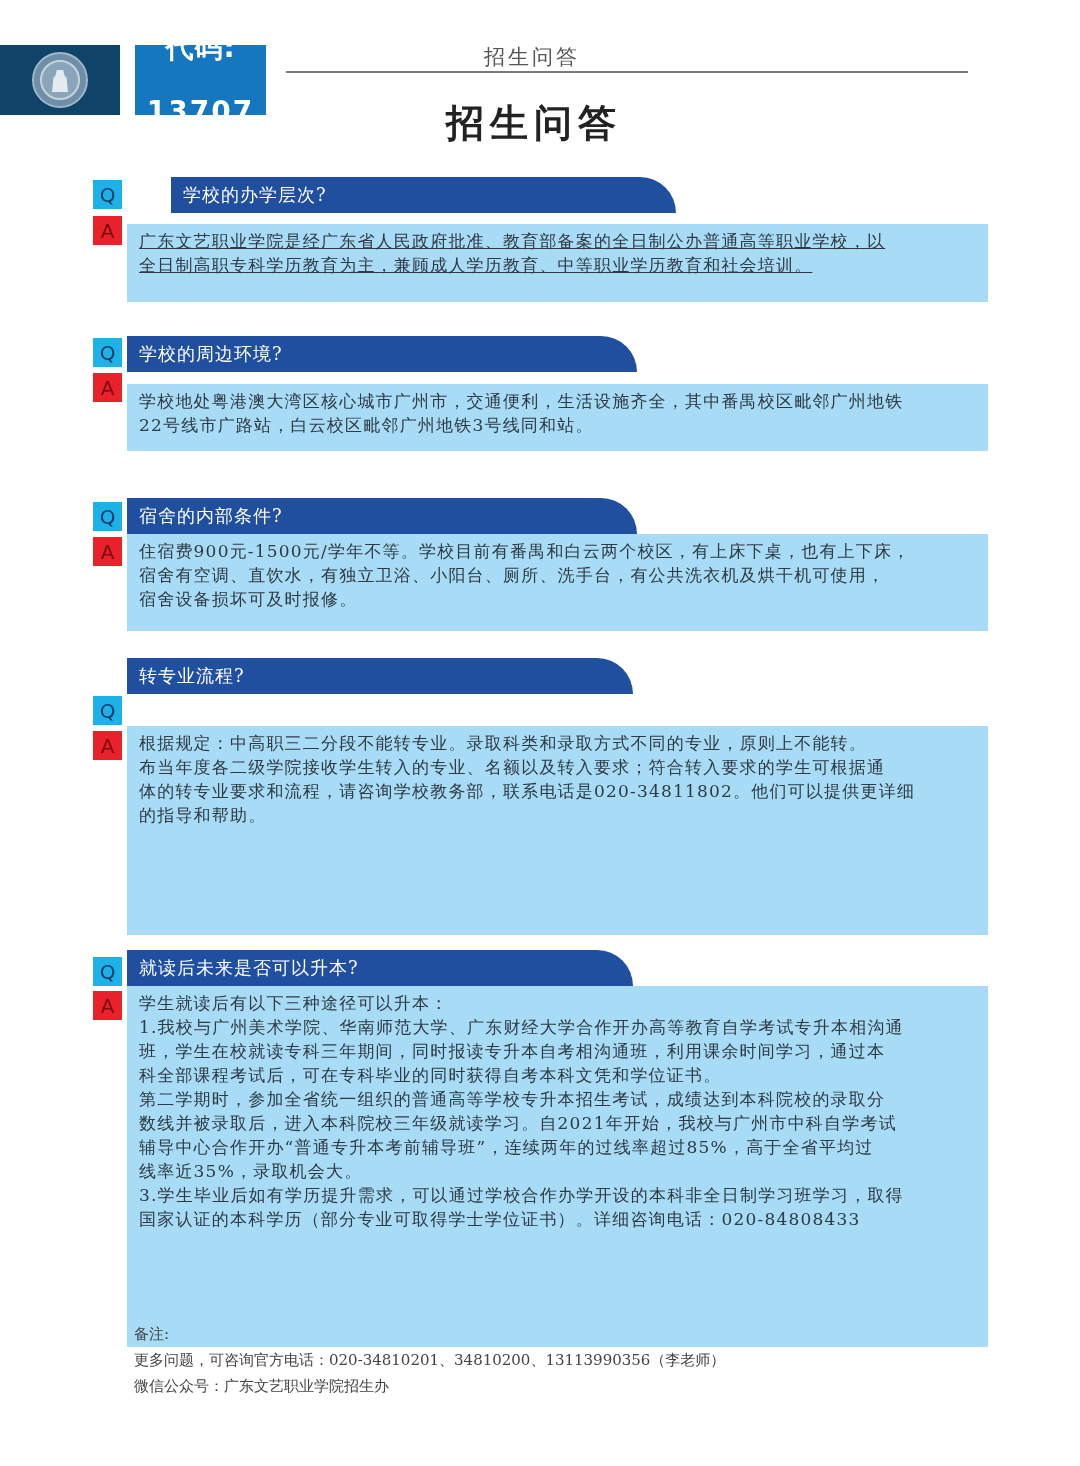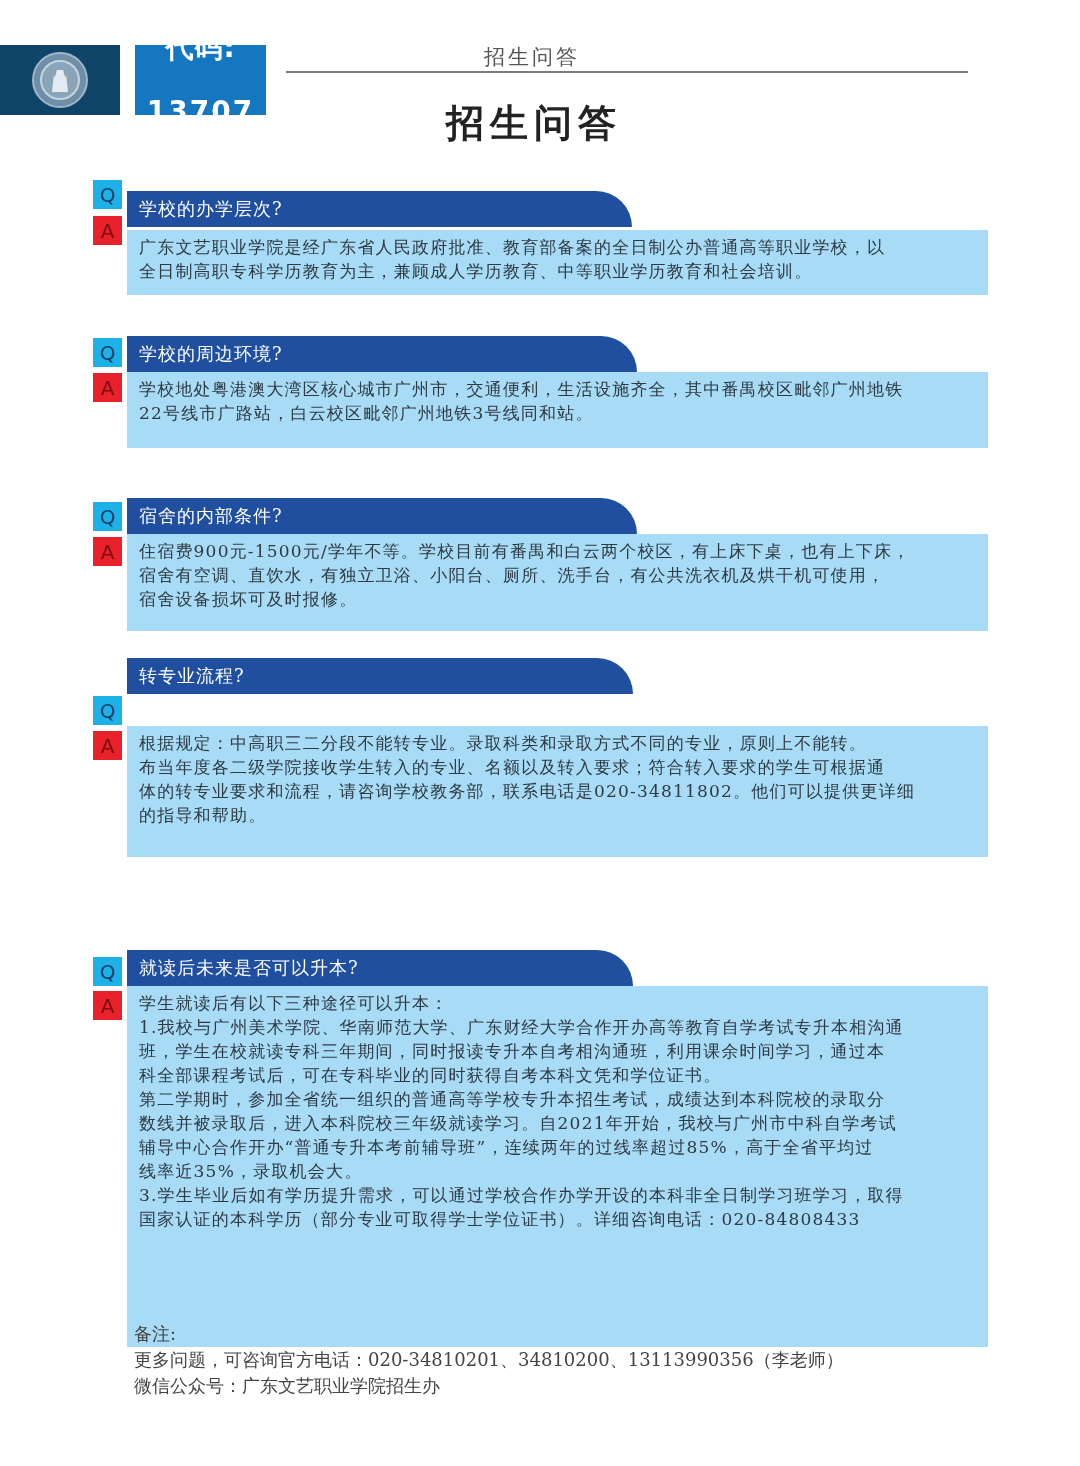--- a/index.html
+++ b/index.html
@@ -157,21 +157,21 @@
       letter-spacing: 1.2px;
     }
     .a-line {
       white-space: nowrap;
       display: block;
     }
     .note {
       position: absolute;
       left: 134px;
       top: 1321px;
-      font-size: 18px;
+      font-size: 15px;
       line-height: 26px;
       color: #444444;
     }
     .note-line {
       display: block;
       white-space: nowrap;
     }
   </style>
 </head>
 <body>
@@ -188,37 +188,37 @@
   <span class="code-label">代码:</span>
   <span class="code-number">13707</span>
 </div>
 
 <div class="header-small">招生问答</div>
 <div class="header-rule"></div>
 <div class="page-title">招生问答</div>
 
 <div class="qa" style="top:0;">
   <div class="q-badge" style="top:180px;">Q</div>
-  <div class="q-bar" style="top:191px; width:505px;">
+  <div class="q-bar" style="top:177px; width:505px;margin-left:44px;">
     <span>学校的办学层次?</span>
   </div>
   <div class="a-badge" style="top:216px;">A</div>
-  <div class="a-box" style="top:230px; height:65px;">
+  <div class="a-box" style="top:224px; height:78px;text-decoration:underline;">
     <span class="a-line">广东文艺职业学院是经广东省人民政府批准、教育部备案的全日制公办普通高等职业学校，以</span>
     <span class="a-line">全日制高职专科学历教育为主，兼顾成人学历教育、中等职业学历教育和社会培训。</span>
   </div>
 </div>
 
 <div class="qa" style="top:0;">
   <div class="q-badge" style="top:338px;">Q</div>
   <div class="q-bar" style="top:336px; width:510px;">
     <span>学校的周边环境?</span>
   </div>
   <div class="a-badge" style="top:373px;">A</div>
-  <div class="a-box" style="top:372px; height:76px;">
+  <div class="a-box" style="top:384px; height:67px;">
     <span class="a-line">学校地处粤港澳大湾区核心城市广州市，交通便利，生活设施齐全，其中番禺校区毗邻广州地铁</span>
     <span class="a-line">22号线市广路站，白云校区毗邻广州地铁3号线同和站。</span>
   </div>
 </div>
 
 <div class="qa" style="top:0;">
   <div class="q-badge" style="top:502px;">Q</div>
   <div class="q-bar" style="top:498px; width:510px;">
     <span>宿舍的内部条件?</span>
   </div>
@@ -229,21 +229,21 @@
     <span class="a-line">宿舍设备损坏可及时报修。</span>
   </div>
 </div>
 
 <div class="qa" style="top:0;">
   <div class="q-badge" style="top:696px;">Q</div>
   <div class="q-bar" style="top:658px; width:506px;">
     <span>转专业流程?</span>
   </div>
   <div class="a-badge" style="top:731px;">A</div>
-  <div class="a-box" style="top:726px; height:131px;">
+  <div class="a-box" style="top:726px; height:209px;">
     <span class="a-line">根据规定：中高职三二分段不能转专业。录取科类和录取方式不同的专业，原则上不能转。</span>
     <span class="a-line">布当年度各二级学院接收学生转入的专业、名额以及转入要求；符合转入要求的学生可根据通</span>
     <span class="a-line">体的转专业要求和流程，请咨询学校教务部，联系电话是020-34811802。他们可以提供更详细</span>
     <span class="a-line">的指导和帮助。</span>
   </div>
 </div>
 
 <div class="qa" style="top:0;">
   <div class="q-badge" style="top:957px;">Q</div>
   <div class="q-bar" style="top:950px; width:506px;">

